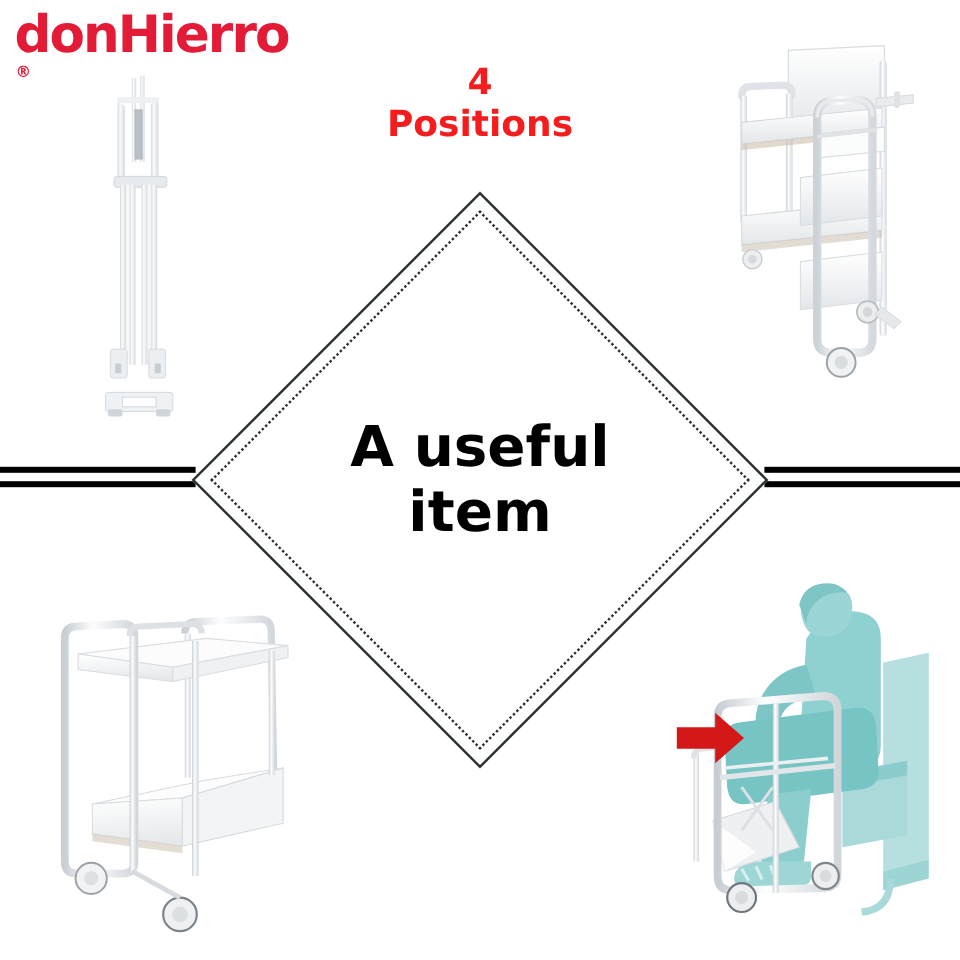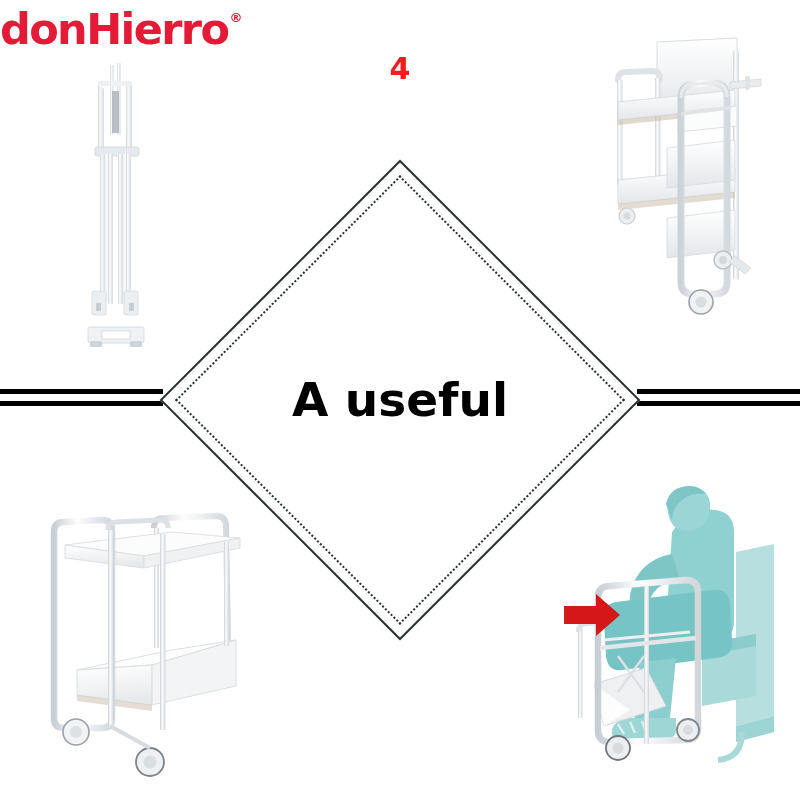--- a/index.html
+++ b/index.html
@@ -12,24 +12,25 @@
     width: 800px;
     height: 800px;
     background: #ffffff;
     overflow: hidden;
     font-family: "DejaVu Sans", sans-serif;
   }
 
   
   .brand {
     position: absolute;
-    left: 0;
+    left: 12px;
     top: 8px;
     display: flex;
     align-items: flex-start;
+    flex-direction: column;
   }
   .brand-word {
     font-family: "DejaVu Sans", sans-serif;
     font-weight: bold;
     font-size: 43px;
     letter-spacing: -1.6px;
     line-height: 1;
     color: #e31b37;
     white-space: nowrap;
   }
@@ -129,37 +130,39 @@
 
 <div id="canvas">
 
   <div class="brand">
     <span class="brand-word">donHierro</span>
     <span class="brand-reg">®</span>
   </div>
 
   <div class="headline">
     <span class="line">4</span>
+    <span class="line">Positions</span>
   </div>
 
   <div class="side-rules left">
     <div class="rule-bar a"></div>
     <div class="rule-bar b"></div>
   </div>
   <div class="side-rules right">
     <div class="rule-bar a"></div>
     <div class="rule-bar b"></div>
   </div>
 
   <div class="diamond-wrap">
     <div class="diamond-outer"></div>
     <div class="diamond-inner"></div>
   </div>
   <div class="diamond-text">
     <span class="line">A useful</span>
+    <span class="line">item</span>
   </div>
 
   <div class="photo ph-folded">
     <svg viewBox="0 0 110 300" xmlns="http://www.w3.org/2000/svg">
       <defs>
         <linearGradient id="tube1" x1="0" y1="0" x2="1" y2="0">
           <stop offset="0%" stop-color="#cfd4d8"></stop>
           <stop offset="35%" stop-color="#fbfcfd"></stop>
           <stop offset="100%" stop-color="#d6dade"></stop>
         </linearGradient>

